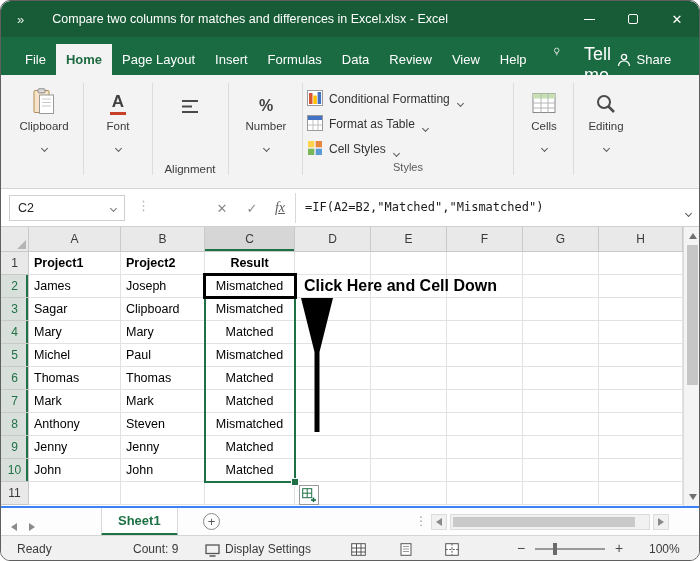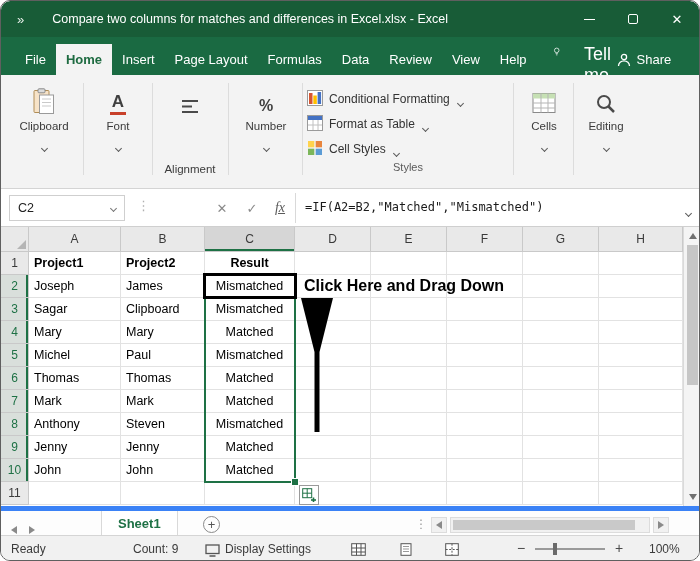--- a/index.html
+++ b/index.html
@@ -94,21 +94,21 @@
   .vscroll { position:absolute; left:682px; top:226px; width:18px; height:279px; background:#f4f4f4;
              border-left:1px solid #dadada; }
   .vthumb { position:absolute; left:3px; top:18px; width:11px; height:140px; background:#c6c6c6; }
   .tri-up { position:absolute; left:5px; top:6px; width:0; height:0; border-left:4px solid transparent;
             border-right:4px solid transparent; border-bottom:6px solid #707070; }
   .tri-down { position:absolute; left:5px; bottom:6px; width:0; height:0; border-left:4px solid transparent;
               border-right:4px solid transparent; border-top:6px solid #707070; }
 
   
   .sheetbar { position:absolute; top:505px; left:0; right:0; height:29px; background:#fdfdfd;
-              border-top:5px solid #3b82f6;text-align:center; }
+              border-top:2px solid #3b82f6;text-align:center; }
   .tri-left { width:0; height:0; border-top:4.5px solid transparent; border-bottom:4.5px solid transparent;
               border-right:6px solid #8a8a8a; display:inline-block; }
   .tri-right { width:0; height:0; border-top:4.5px solid transparent; border-bottom:4.5px solid transparent;
                border-left:6px solid #8a8a8a; display:inline-block; }
   .snav { position:absolute; top:9px; }
   .sheettab { position:absolute; left:100px; top:0; height:28px; padding:0 16px; display:flex; align-items:center;
               background:#fff; color:#1e7145; font-weight:700; font-size:13px;
               border-left:1px solid #d9d9d9; border-right:1px solid #d9d9d9; border-bottom:3px solid #1e7145; }
   .addsheet { position:absolute; left:202px; top:5px; width:17px; height:17px; border:1px solid #8a8a8a;
               border-radius:50%; display:flex; align-items:center; justify-content:center;
@@ -148,22 +148,22 @@
       <div class="win-btn">
           <span class="close-glyph">✕</span>
         </div>
     </div>
   </div>
 
   <div class="tabrow">
     <div class="tabs-container">
         <div class="rtab">File</div>
         <div class="rtab active">Home</div>
+        <div class="rtab">Page Layout</div>
         <div class="rtab">Insert</div>
-        <div class="rtab">Page Layout</div>
         <div class="rtab">Formulas</div>
         <div class="rtab">Data</div>
         <div class="rtab">Review</div>
         <div class="rtab">View</div>
         <div class="rtab">Help</div>
       </div>
     <div class="tellme">
       <svg width="13" height="15" viewBox="0 0 13 15">
         <circle cx="6.5" cy="5.5" r="4" fill="none" stroke="#fff" stroke-width="1.3"></circle>
         <line x1="4.5" y1="11.2" x2="8.5" y2="11.2" stroke="#fff" stroke-width="1.2"></line>
@@ -329,22 +329,22 @@
         <div class="gcell rowhdr">1</div>
         <div class="gcell cell bold">Project1</div>
         <div class="gcell cell bold">Project2</div>
         <div class="gcell cell center bold">Result</div>
         <div class="gcell cell"></div>
         <div class="gcell cell"></div>
         <div class="gcell cell"></div>
         <div class="gcell cell"></div>
         <div class="gcell cell"></div>
         <div class="gcell rowhdr sel">2</div>
+        <div class="gcell cell">James</div>
         <div class="gcell cell">Joseph</div>
-        <div class="gcell cell">James</div>
         <div class="gcell cell center">Mismatched</div>
         <div class="gcell cell"></div>
         <div class="gcell cell"></div>
         <div class="gcell cell"></div>
         <div class="gcell cell"></div>
         <div class="gcell cell"></div>
         <div class="gcell rowhdr sel">3</div>
         <div class="gcell cell">Sagar</div>
         <div class="gcell cell">Clipboard</div>
         <div class="gcell cell center">Mismatched</div>
@@ -422,21 +422,21 @@
         <div class="gcell cell center"></div>
         <div class="gcell cell"></div>
         <div class="gcell cell"></div>
         <div class="gcell cell"></div>
         <div class="gcell cell"></div>
         <div class="gcell cell"></div>
       </div>
     <div class="sel-range"></div>
     <div class="active-cell"></div>
     <div class="fill-handle"></div>
-    <div class="annotation">Click Here and Drag Down</div>
+    <div class="annotation">Click Here and Cell Down</div>
     <svg class="arrow-svg" width="44" height="138" viewBox="0 0 44 138">
       <polygon points="6,0 38,0 24.5,54 24.5,134 19.5,134 19.5,54" fill="#000"></polygon>
     </svg>
     <div class="autofill-btn">
       <svg width="14" height="14" viewBox="0 0 14 14">
         <rect x="0.7" y="0.7" width="9" height="9" fill="#fff" stroke="#1e7145"></rect>
         <line x1="5.2" y1="0.7" x2="5.2" y2="9.7" stroke="#1e7145"></line>
         <line x1="0.7" y1="5.2" x2="9.7" y2="5.2" stroke="#1e7145"></line>
         <line x1="9" y1="12" x2="14" y2="12" stroke="#1e7145" stroke-width="1.6"></line>
         <line x1="11.5" y1="9.5" x2="11.5" y2="14" stroke="#1e7145" stroke-width="1.6"></line>
@@ -463,21 +463,21 @@
       </div>
     <div class="hs-track">
       <div class="hs-thumb"></div>
     </div>
     <div class="hs-btn" style="left:652px;">
         <span class="tri-right"></span>
       </div>
   </div>
 
   <div class="statusbar">
-    <span class="sb-item" style="left:10px;">Ready</span>
+    <span class="sb-item" style="left:16px;">Ready</span>
     <span class="sb-item" style="left:132px;">Count: 9</span>
     <svg class="sb-item" style="left:204px; top:8px;" width="15" height="13" viewBox="0 0 15 13">
       <rect x="1" y="1" width="13" height="8.5" fill="none" stroke="#555" stroke-width="1.3"></rect>
       <line x1="4.5" y1="12" x2="10.5" y2="12" stroke="#555" stroke-width="1.3"></line>
     </svg>
     <span class="sb-item" style="left:224px;">Display Settings</span>
 
     <div class="viewbtn" style="left:346px;">
       <svg width="15" height="13" viewBox="0 0 15 13">
         <rect x="0.7" y="0.7" width="13.6" height="11.6" fill="#fff" stroke="#555"></rect>

